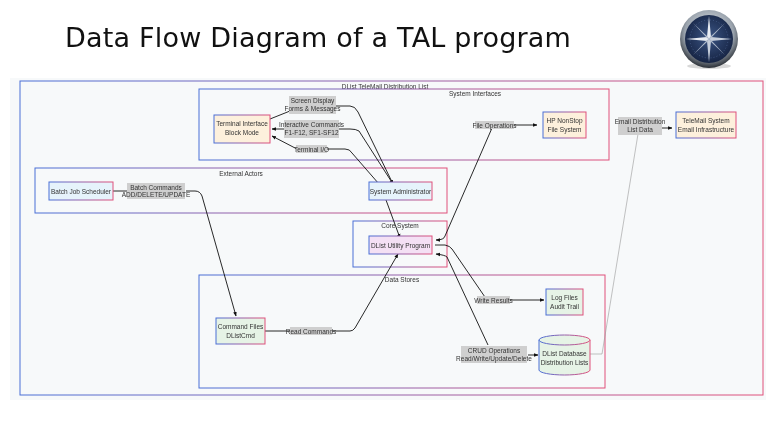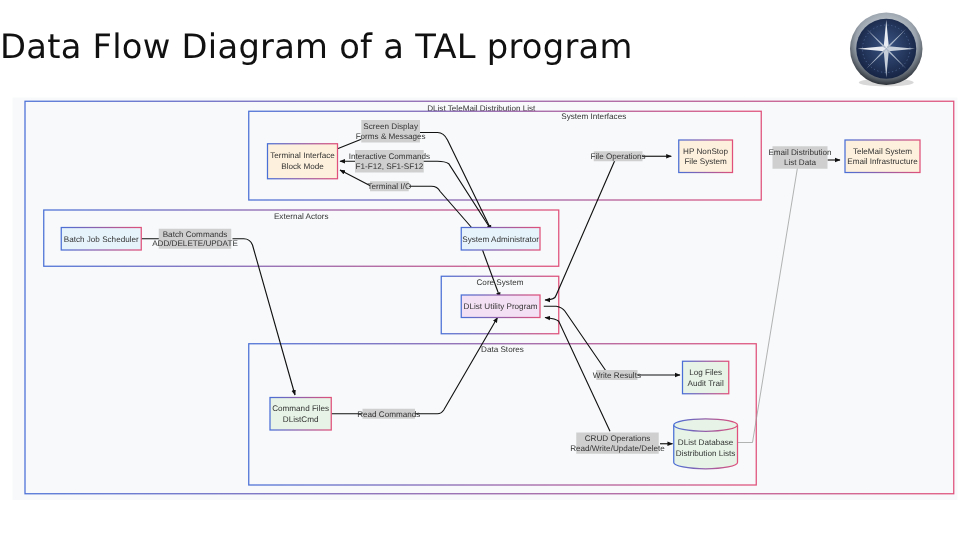--- a/index.html
+++ b/index.html
@@ -1,17 +1,17 @@
 <!DOCTYPE html>
 <html><head>
 <meta charset="utf-8">
 <style>
   html, body { margin: 0; padding: 0; background: #ffffff; }
   body { width: 768px; height: 435px; position: relative; overflow: hidden; font-family: "Liberation Sans", sans-serif; }
-  .title { position: absolute; left: 0; width: 656px; top: 22px; text-align: left; font-family: "DejaVu Sans", sans-serif; font-size: 27px; color: #111; letter-spacing: 0.2px; padding-right: 20px; box-sizing: border-box; }
+  .title { position: absolute; left: 0; width: 656px; top: 22px; text-align: center; font-family: "DejaVu Sans", sans-serif; font-size: 27px; color: #111; letter-spacing: 0.2px; padding-right: 20px; box-sizing: border-box; }
   .logo { position: absolute; left: 678px; top: 8px; width: 62px; height: 62px; }
   .canvas-bg { position: absolute; left: 10px; top: 78px; width: 756px; height: 322px; background: #f7f9fa; }
   svg.diagram { position: absolute; left: 0; top: 0; width: 768px; height: 435px; }
   svg text { font-family: "Liberation Sans", sans-serif; font-size: 6.5px; fill: #333; }
   .lbl-bg { fill: #cfcfcf; }
 </style>
 </head>
 <body>
 
 <div class="title">Data Flow Diagram of a TAL program</div>

